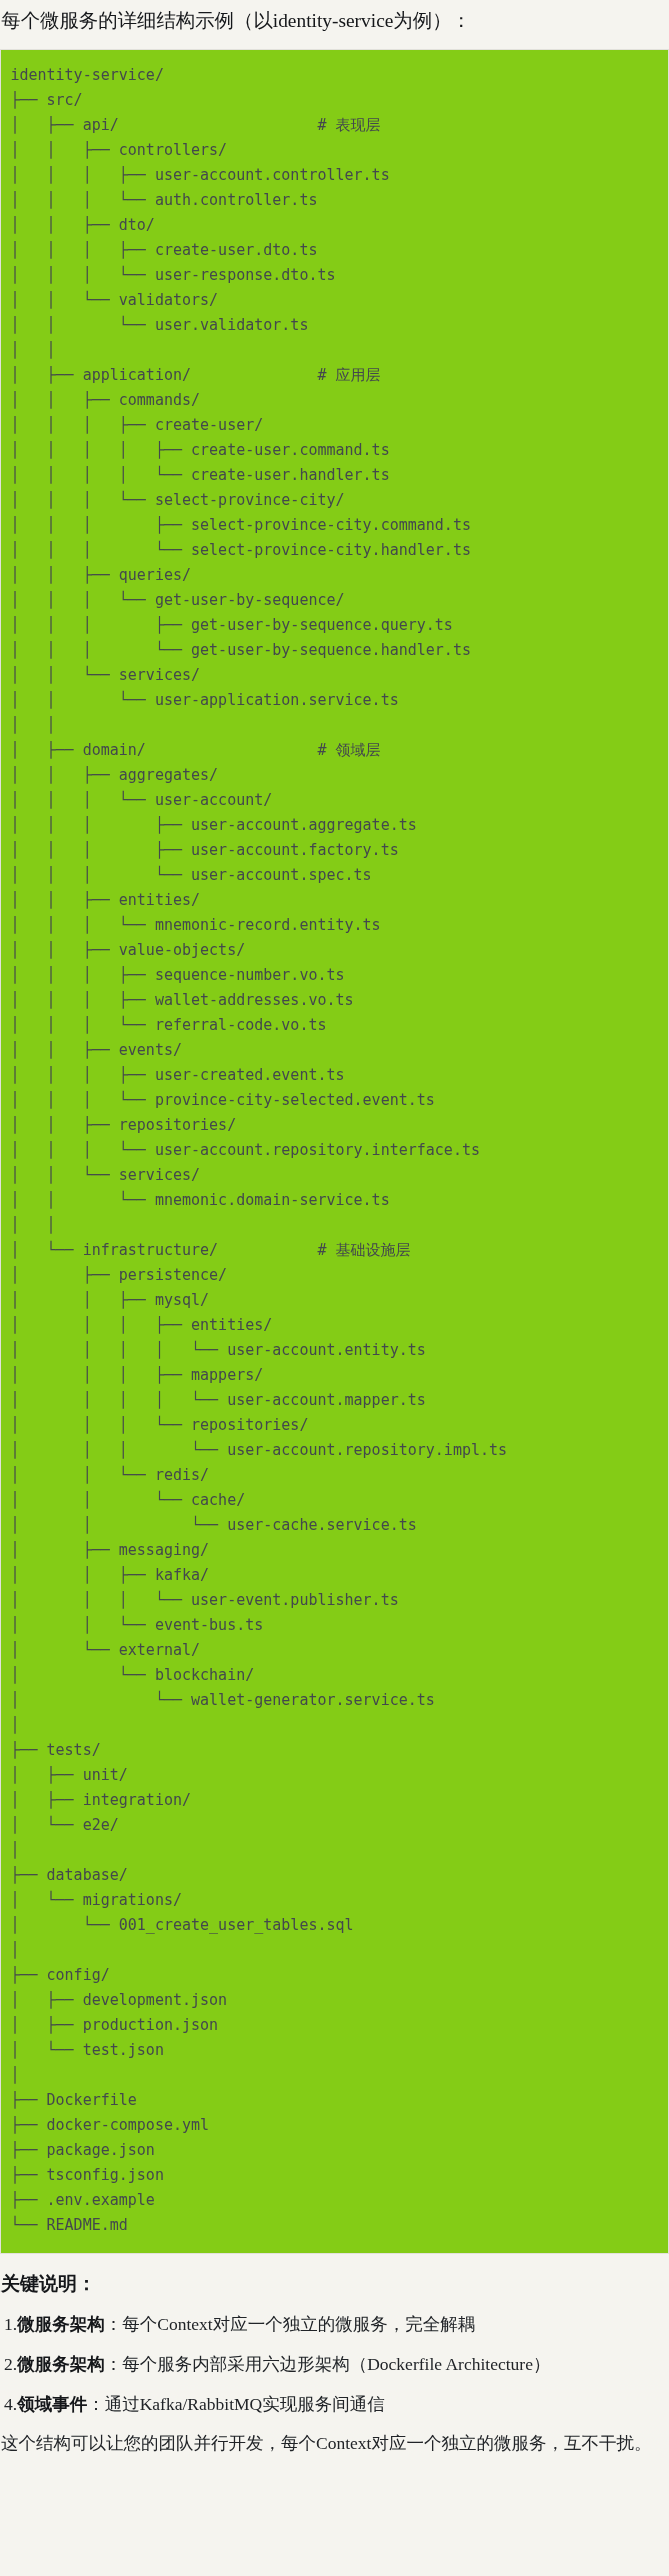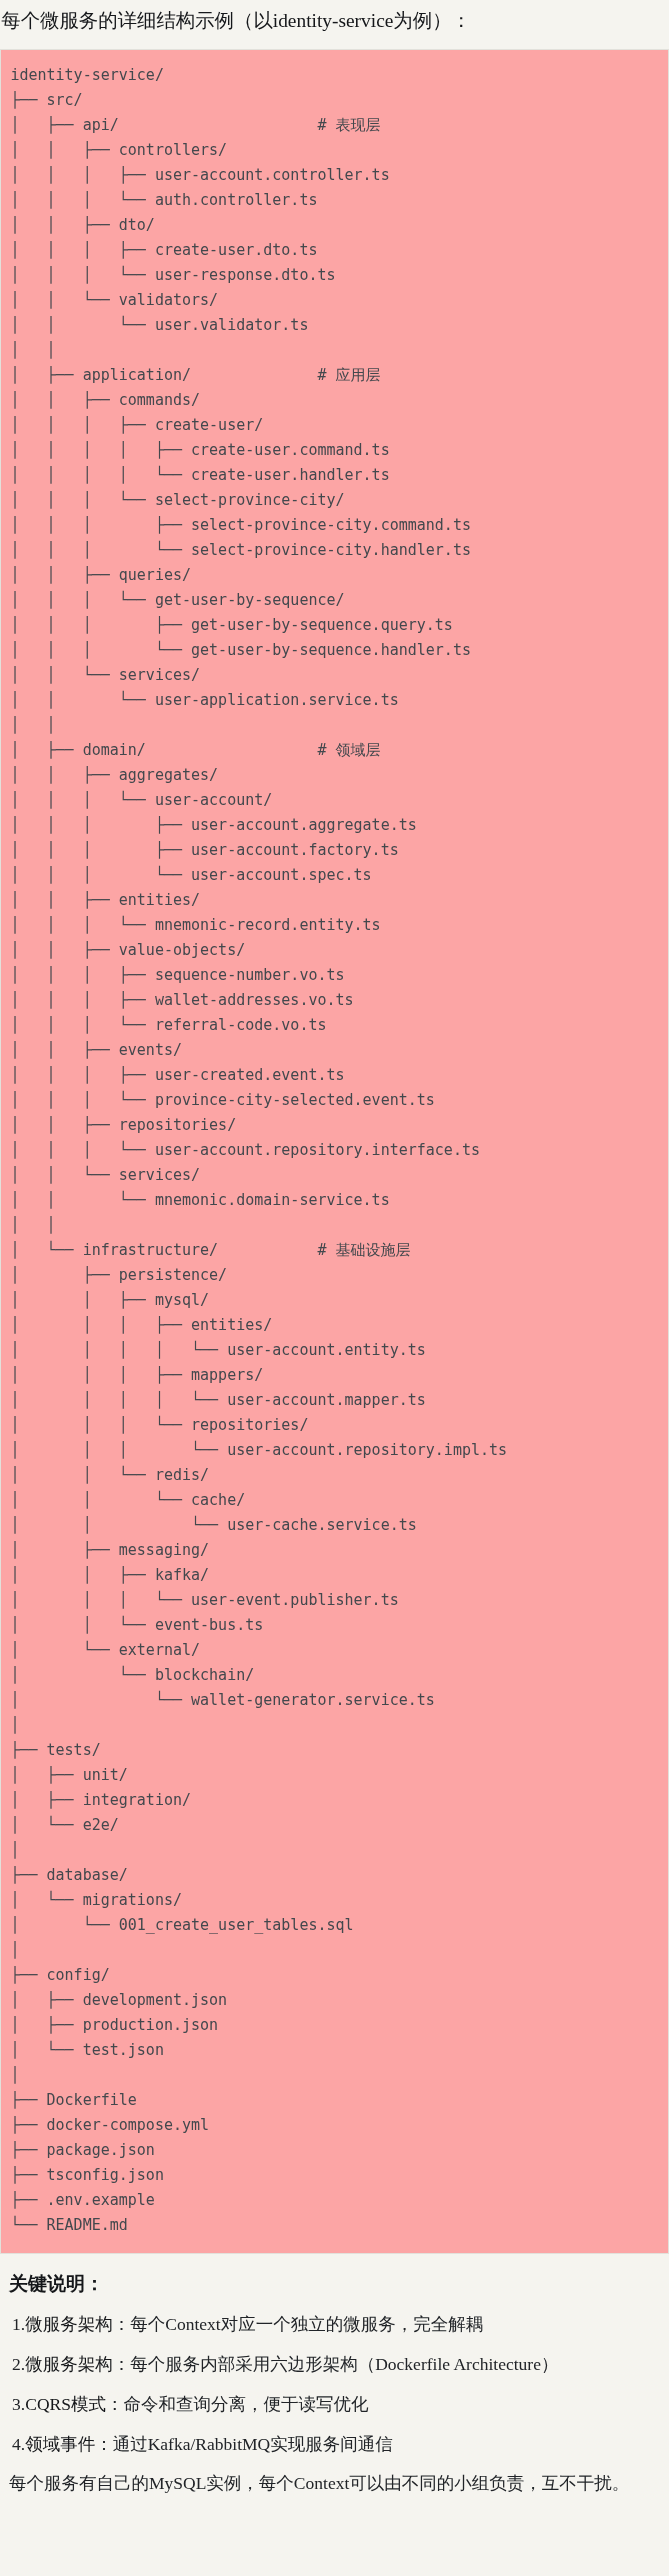--- a/index.html
+++ b/index.html
@@ -19,49 +19,49 @@
     font-size: 19.4px;
     line-height: 26px;
     font-weight: 400;
     color: #15171a;
     margin: 7.5px 0 0 1.3px;
   }
   pre.code-block {
     margin: 15px 0 0 0;
     box-sizing: border-box;
     width: 669px;
-    background: #fca5a5;
+    background: #84cc16;
     border: 0.6px solid #e2e1db;
     padding: 13px 9.4px 15px 9.4px;
     font-family: "DejaVu Sans Mono", "Liberation Mono", monospace;
     font-size: 15px;
     line-height: 25px;
     color: #43484d;
     white-space: pre;
     overflow: hidden;
   }
   .notes {
     margin: 0;
-    padding: 0 5px 0 9px;
+    padding: 0 5px 0 1px;
   }
   .notes-heading {
     font-size: 19px;
     line-height: 22.5px;
     font-weight: 700;
     color: #15171a;
     margin-top: 19px;
   }
   .note-item {
     font-size: 17.5px;
     line-height: 21px;
     margin-top: 19px;
     margin-left: 3.1px;
   }
   .note-item .num { font-weight: 400; }
-  .note-item .term { font-weight: 400; color: #15171a; }
+  .note-item .term { font-weight: 700; color: #15171a; }
   .note-item .sep { font-weight: 400; }
   .note-item .desc { font-weight: 400; text-align: right; }
   .notes-footer {
     font-size: 17.5px;
     line-height: 21px;
     margin-top: 18px;
     margin-left: 0;
   }
 </style>
 </head>
@@ -164,27 +164,24 @@
     <div class="notes-heading">关键说明：</div>
 
     <div class="note-item">
       <span class="num">1.</span><span class="term">微服务架构</span><span class="sep">：</span><span class="desc">每个Context对应一个独立的微服务，完全解耦</span>
     </div>
 
     <div class="note-item">
       <span class="num">2.</span><span class="term">微服务架构</span><span class="sep">：</span><span class="desc">每个服务内部采用六边形架构（Dockerfile Architecture）</span>
     </div>
 
-    <div class="note-item">
-      <span class="num">3.</span><span class="term">CQRS模式</span><span class="sep">：</span><span class="desc">命令和查询分离，便于读写优化</span>
-    </div>
 
     <div class="note-item">
       <span class="num">4.</span><span class="term">领域事件</span><span class="sep">：</span><span class="desc">通过Kafka/RabbitMQ实现服务间通信</span>
     </div>
 
 
 
-    <div class="notes-footer">每个服务有自己的MySQL实例，每个Context可以由不同的小组负责，互不干扰。</div>
+    <div class="notes-footer">这个结构可以让您的团队并行开发，每个Context对应一个独立的微服务，互不干扰。</div>
 
   </div>
 </div>
 
 
 </body></html>

